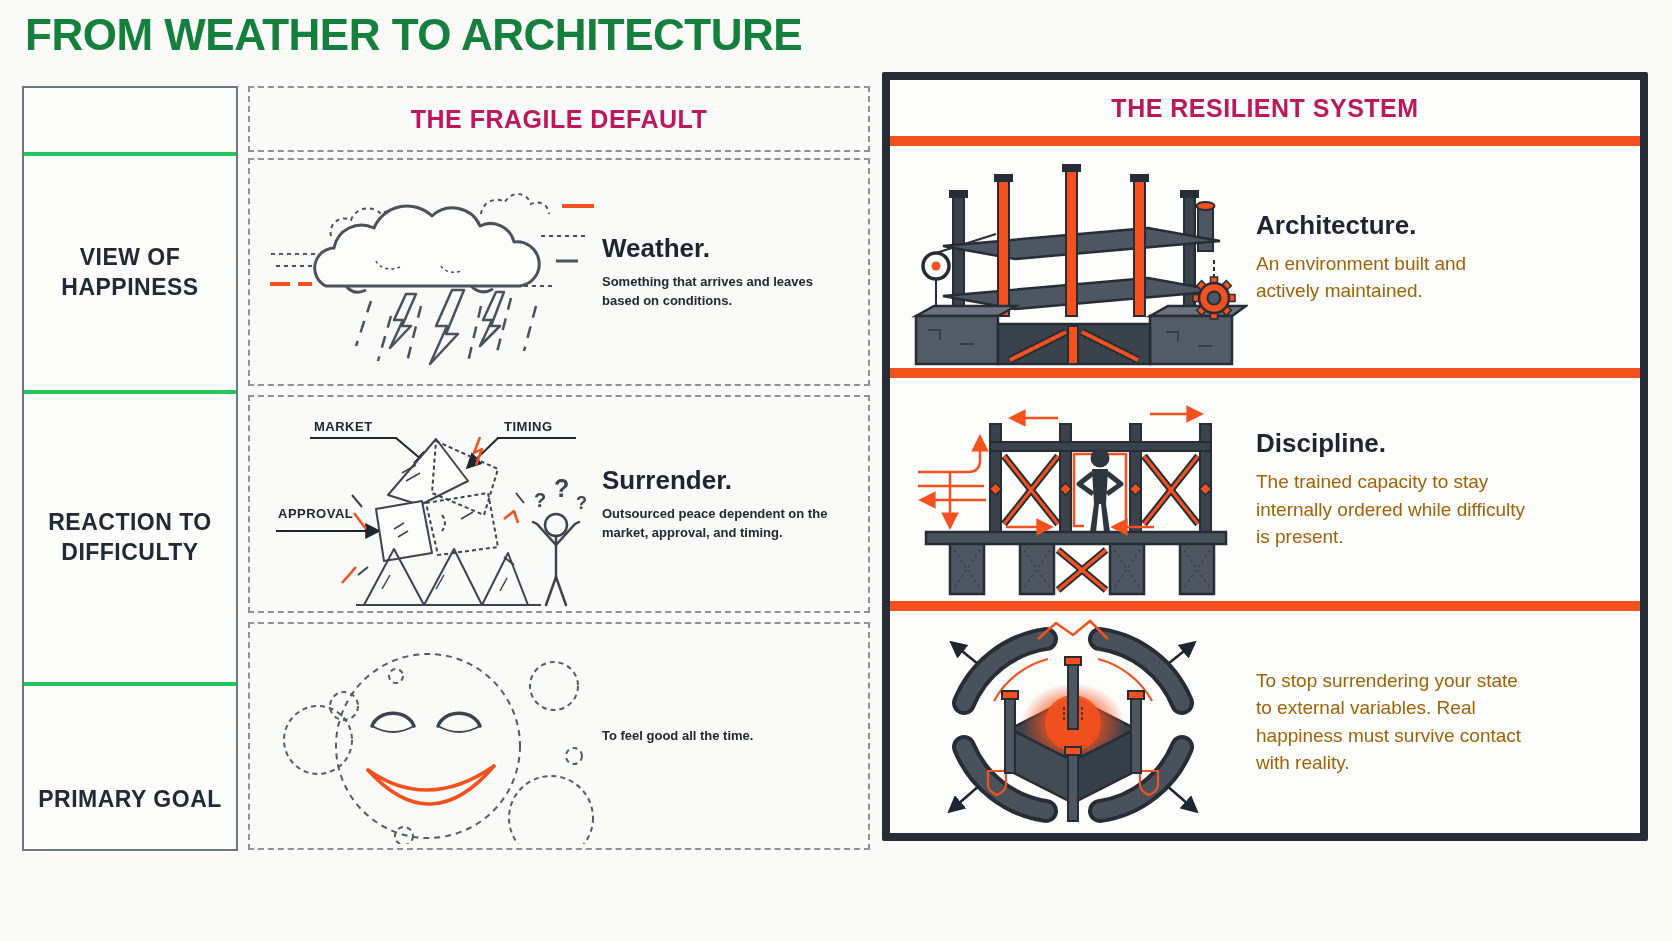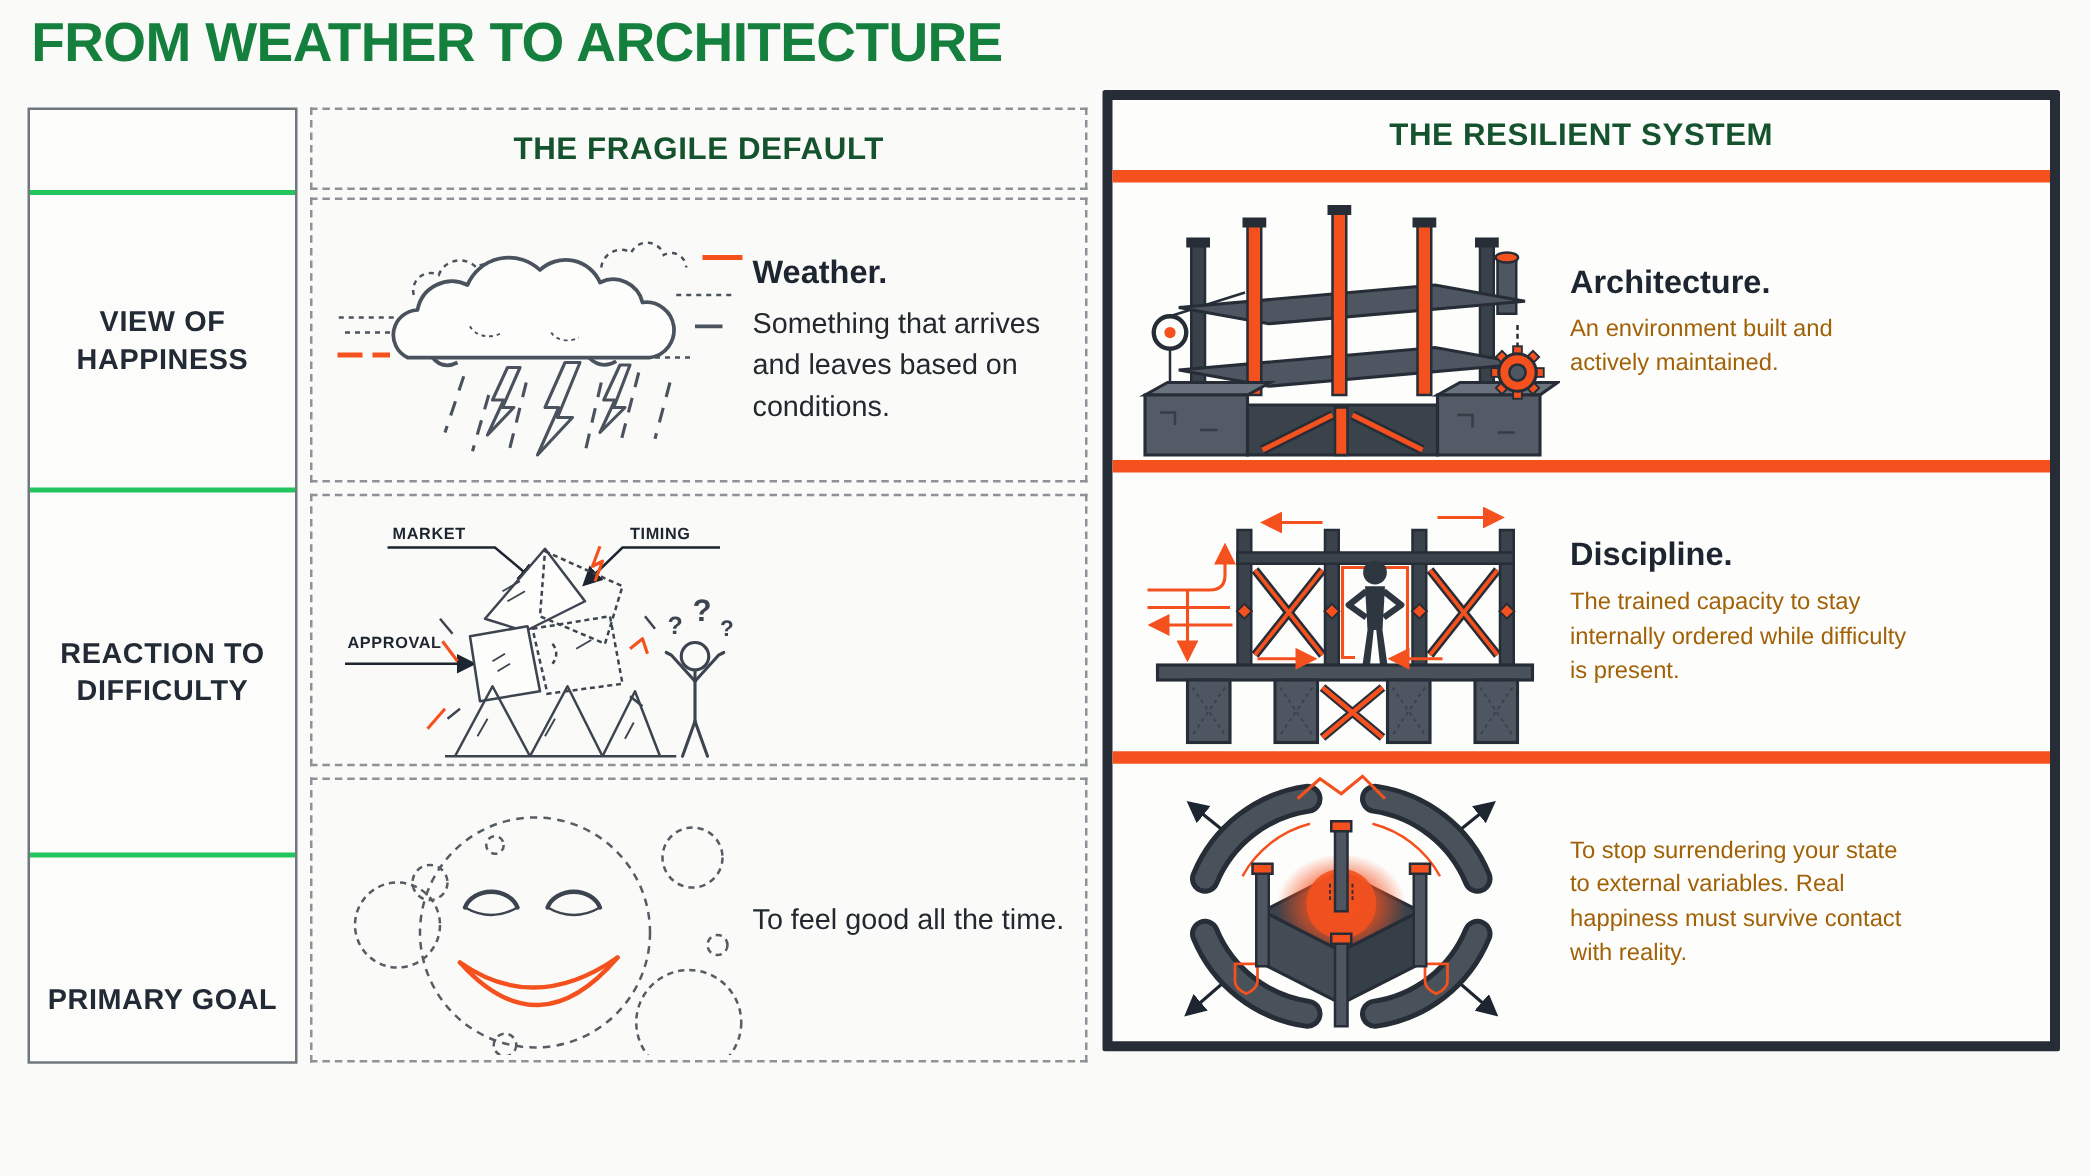--- a/index.html
+++ b/index.html
@@ -20,29 +20,29 @@
   .label-cell{box-sizing:border-box;display:flex;align-items:center;justify-content:center;text-align:center;
     font-weight:700;font-size:23px;letter-spacing:.5px;line-height:1.3;color:#222A35;padding:0 10px;}
   .label-cell + .label-cell{border-top:4px solid #22c55e;}
   .lc-header{height:64px;}
   .lc-1{height:238px;}
   .lc-2{height:292px;}
   .lc-3{height:231px;}
   
   .dash-box{left:248px;width:622px;border:2px dashed #8D9298;background:transparent;}
   #m-header{top:86px;height:66px;display:flex;align-items:center;justify-content:center;}
-  .col-header-text{font-weight:700;font-size:25px;letter-spacing:.5px;color:#14532d;}
+  .col-header-text{font-weight:700;font-size:25px;letter-spacing:.5px;color:#be185d;}
   #m-row1{top:158px;height:228px;}
   #m-row2{top:395px;height:218px;}
   #m-row3{top:622px;height:228px;}
   .cell-flex{display:flex;align-items:center;}
   .illus{width:352px;display:flex;align-items:center;justify-content:center;flex:none;}
   .copy{width:252px;flex:none;padding-right:8px;}
   .copy h3{margin:0 0 9px 0;font-size:26px;font-weight:700;color:#1D2530;}
-  .copy p{margin:0;font-size:23px;line-height:1.45;color:#23282E;}
+  .copy p{margin:0;font-size:13px;line-height:1.45;color:#23282E;font-weight:bold;}
   
   #r-box{left:882px;top:72px;width:766px;height:769px;border:8px solid #262D36;background:#FDFDFC;
     display:flex;flex-direction:column;border-radius:2px;}
   #r-header{height:56px;display:flex;align-items:center;justify-content:center;flex:none;}
   .orange-bar{height:10px;background:#F4511E;flex:none;}
   .r-row{flex:1;display:flex;align-items:center;}
   .r-illus{width:366px;display:flex;align-items:center;justify-content:center;flex:none;}
   .r-copy{width:272px;flex:none;padding-right:10px;}
   .r-copy h3{margin:0 0 9px 0;font-size:26px;font-weight:700;color:#1D2530;}
   .r-copy p{margin:0;font-size:19px;line-height:1.45;color:#a16207;}
@@ -163,20 +163,24 @@
         <path d="M300,139 V180"></path>
         <path d="M300,148 L281,127 l-4,-2"></path>
         <path d="M300,148 L319,127 l4,-2"></path>
         <path d="M300,180 L290,208"></path>
           <path d="M300,180 L310,208"></path>
       </g>
       <text class="qm" x="278" y="110" font-size="20">?</text>
       <text class="qm" x="298" y="100" font-size="25">?</text>
       <text class="qm" x="320" y="112" font-size="18">?</text>
     </svg>
+  </div>
+  <div class="copy">
+    <h3>Surrender.</h3>
+    <p>Outsourced peace dependent on the market, approval, and timing.</p>
   </div>
 </div>
 
 <div id="m-row3" class="abs dash-box cell-flex">
   <div class="illus">
     <svg width="340" height="216" viewBox="0 0 340 216">
       <g fill="none" stroke="#555C63" stroke-width="2" stroke-dasharray="5 4">
         <circle cx="62" cy="112" r="34"></circle>
         <circle cx="88" cy="78" r="14"></circle>
         <circle cx="140" cy="48" r="7"></circle>

